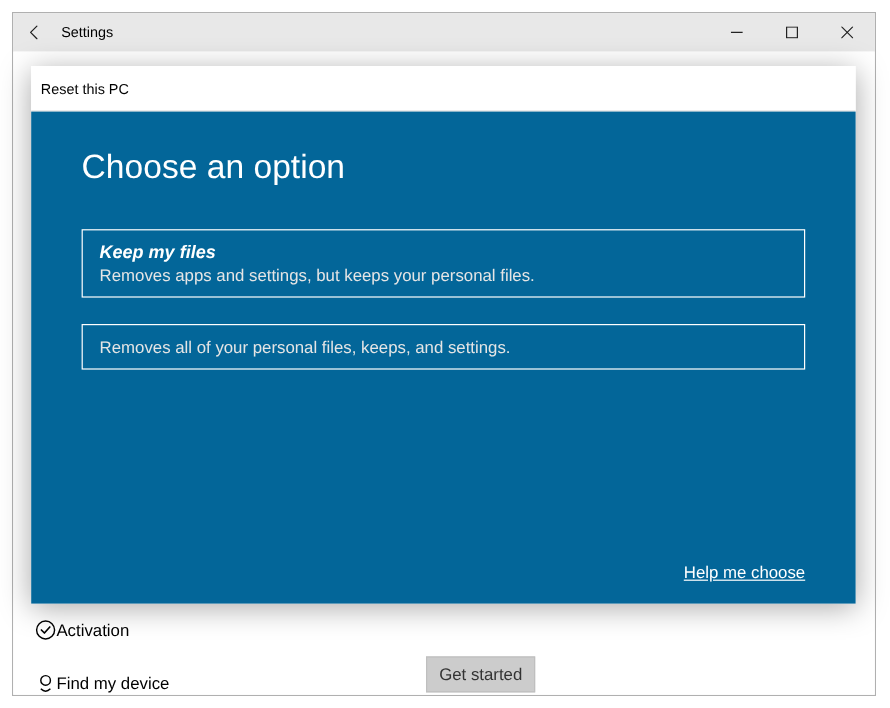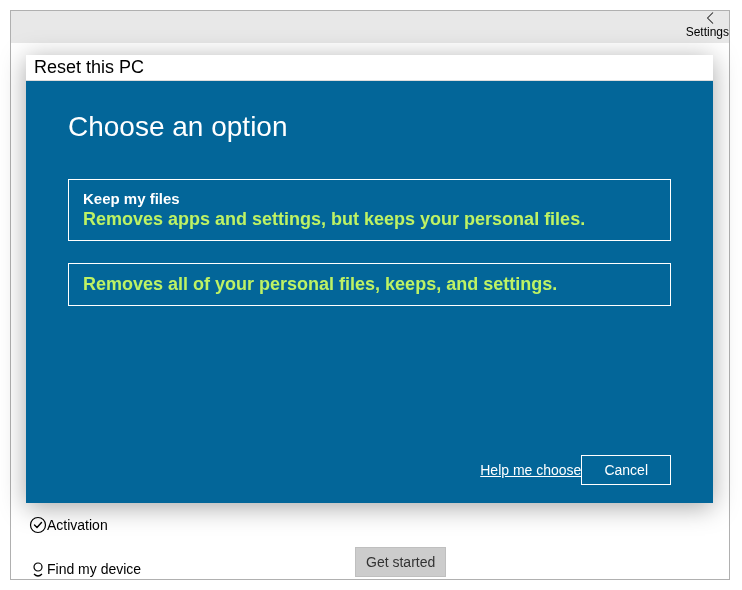--- a/index.html
+++ b/index.html
@@ -1,38 +1,38 @@
 <!DOCTYPE html>
 <html><head>
 <meta charset="utf-8">
 <style>
   * { box-sizing: border-box; margin:0; padding:0; font-family: "Segoe UI", Tahoma, sans-serif; }
   body { width:742px; height:590px; background:#fff; position:relative; overflow:hidden; }
   .window { position:absolute; left:10px; top:10px; width:720px; height:570px; border:1px solid #b0b0b0; background:#fff; }
-  .titlebar { height:32px; background:#e8e8e8; display:flex; align-items:flex-end;flex-direction:column; }
+  .titlebar { height:32px; background:#e8e8e8; display:flex; align-items:center; }
   .back-arrow { width:36px; height:100%; display:flex; align-items:center; justify-content:center; font-size:16px; color:#333; }
   .title-text { font-size:12px; color:#000; margin-left:4px; flex:1; }
   .winctrls { display:flex; }
   .winctrl { width:46px; height:32px; display:flex; align-items:center; justify-content:center; color:#444; font-size:10px; }
 
   .client { position:absolute; top:32px; left:0; right:0; bottom:0; background:#fff; display:flex; }
   .sidebar { width:320px; padding:0 0 0 12px; }
   .sidebar-item { height:44px; display:flex; align-items:center; padding-left:6px; font-size:14px; color:#000; }
   .sidebar-icon { width:18px; height:18px; display:flex; align-items:center; justify-content:center; }
   .main { flex:1; padding:24px; }
   .btn-getstarted { display:inline-block; background:#cccccc; border:1px solid #bfbfbf; padding:6px 10px; font-size:14px; color:#333; margin-top:480px;}
 
   
   .dialog { position:absolute; left:26px; top:55px; width:687px; height:448px; background:#fff; box-shadow:0 4px 24px rgba(0,0,0,0.35); display:flex; flex-direction:column; z-index:10; }
-  .dialog-title { height:26px; background:#fff; padding:4px 8px; font-size:18px; border-bottom:1px solid #ddd; display:flex; align-items:center; }
+  .dialog-title { height:38px; background:#fff; padding:4px 8px; font-size:12px; border-bottom:1px solid #ddd; display:flex; align-items:center; }
   .dialog-body { flex:1; background:#036699; position:relative; padding:30px 42px 20px 42px; }
   .dialog-heading { font-size:28px; font-weight:300; color:#fff; margin-bottom:36px; }
   .option { border:1px solid #fff; padding:10px 14px; margin-bottom:22px; cursor:pointer; }
-  .option-title { font-size:15px; font-weight:600; color:#fff; margin-bottom:2px; }
-  .option-desc { font-size:18px; font-weight:700; color:#bef264; }
+  .option-title { font-size:15px; font-weight:600; color:#fff; margin-bottom:2px;font-style:italic; }
+  .option-desc { font-size:14px; font-weight:400; color:#e5e5e5; }
   .dialog-footer { position:absolute; left:42px; right:42px; bottom:18px; display:flex; align-items:center; justify-content:flex-end; }
   .help-link { color:#fff; text-decoration:underline; font-size:14px; }
   .cancel-btn { border:1px solid #fff; background:transparent; color:#fff; font-size:14px; padding:6px 22px; cursor:pointer; }
 
   svg { display:block; }
 </style>
 </head>
 <body>
 
 <div class="window">
@@ -102,16 +102,15 @@
       <div class="option-title">Keep my files</div>
       <div class="option-desc">Removes apps and settings, but keeps your personal files.</div>
     </div>
 
     <div class="option">
       <div class="option-desc">Removes all of your personal files, keeps, and settings.</div>
     </div>
 
     <div class="dialog-footer">
       <a class="help-link" href="#">Help me choose</a>
-      <button class="cancel-btn">Cancel</button>
     </div>
   </div>
 </div>
 
 </body></html>

